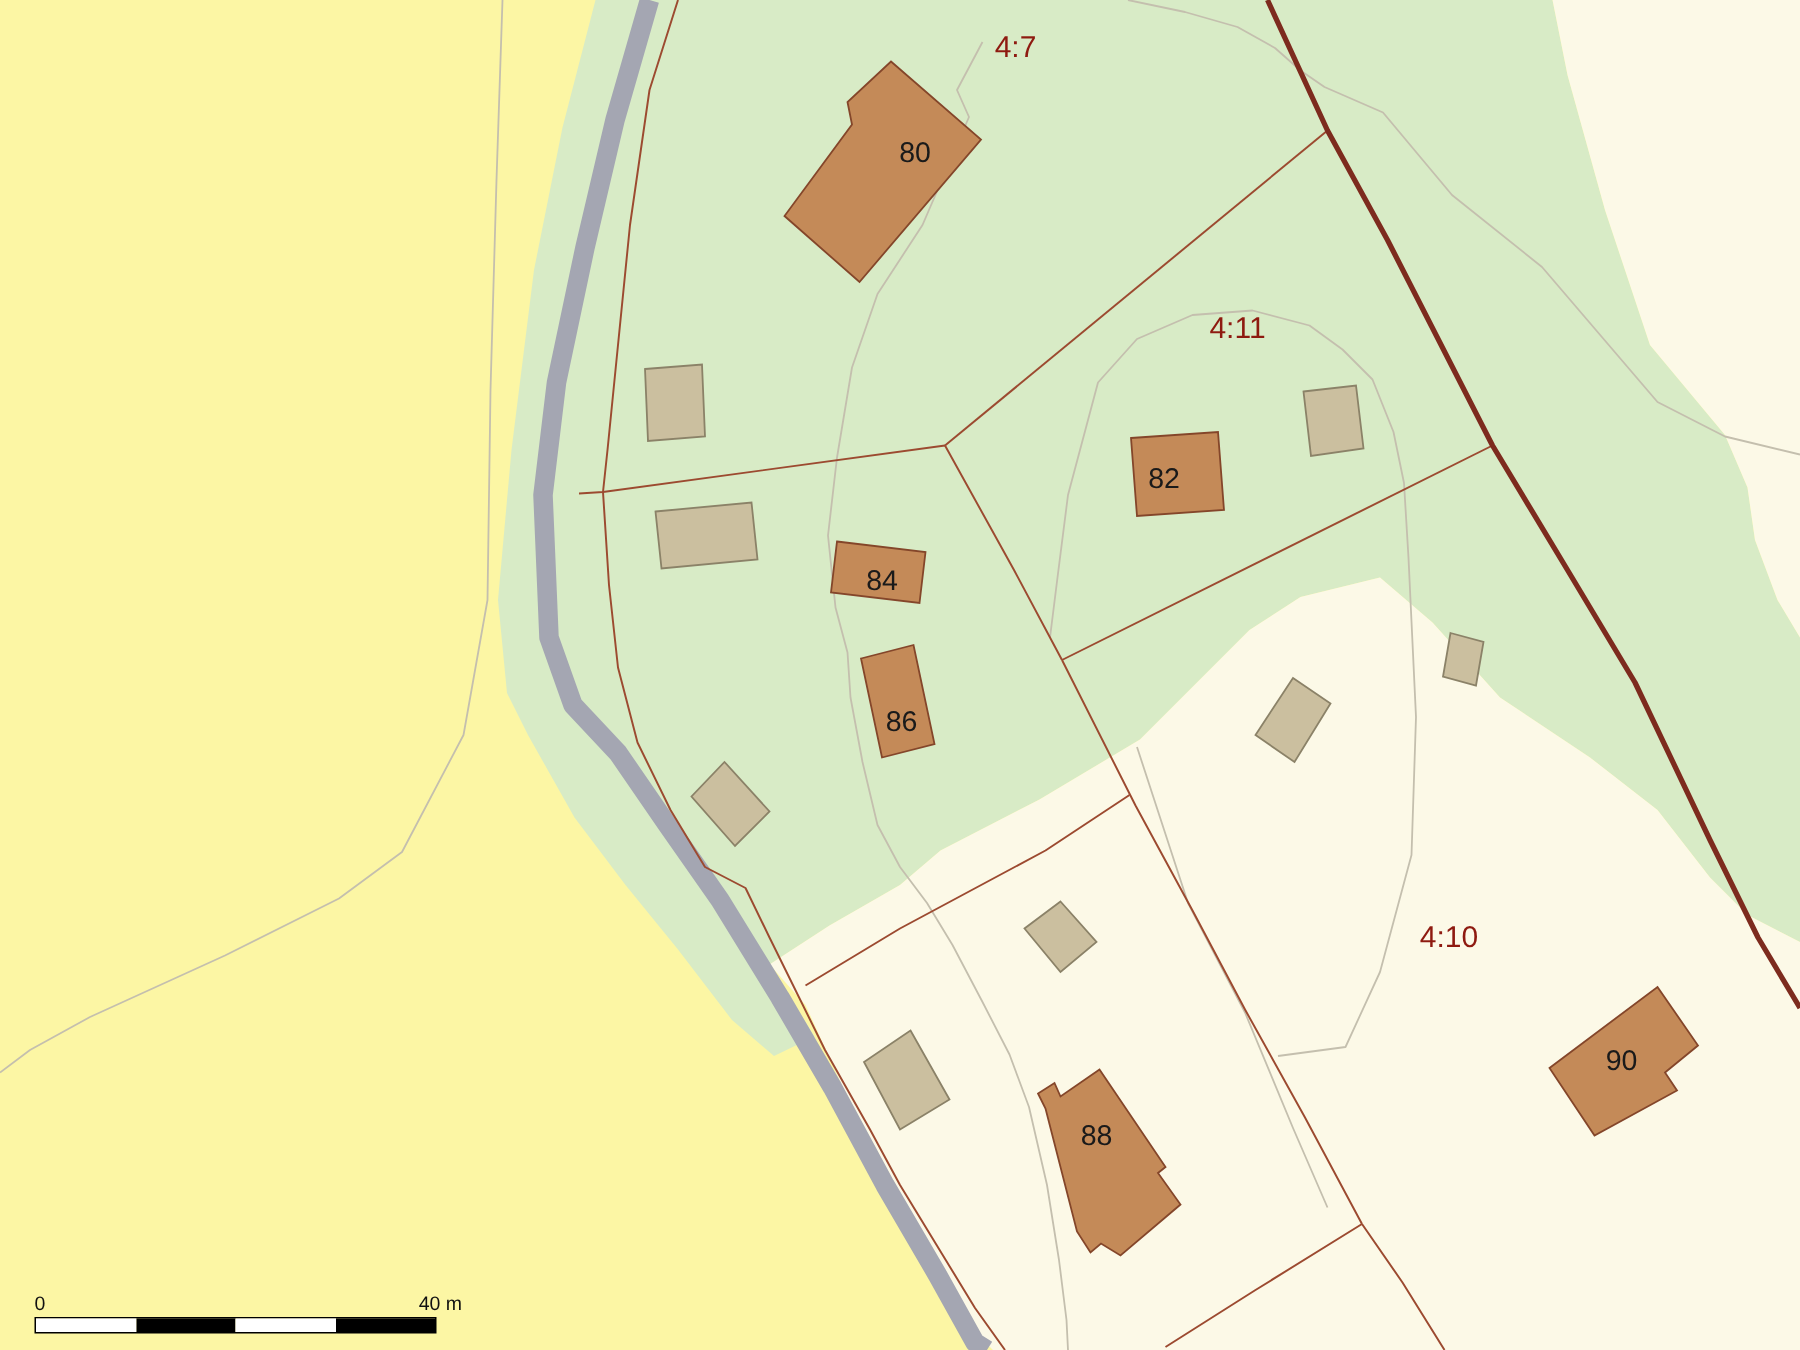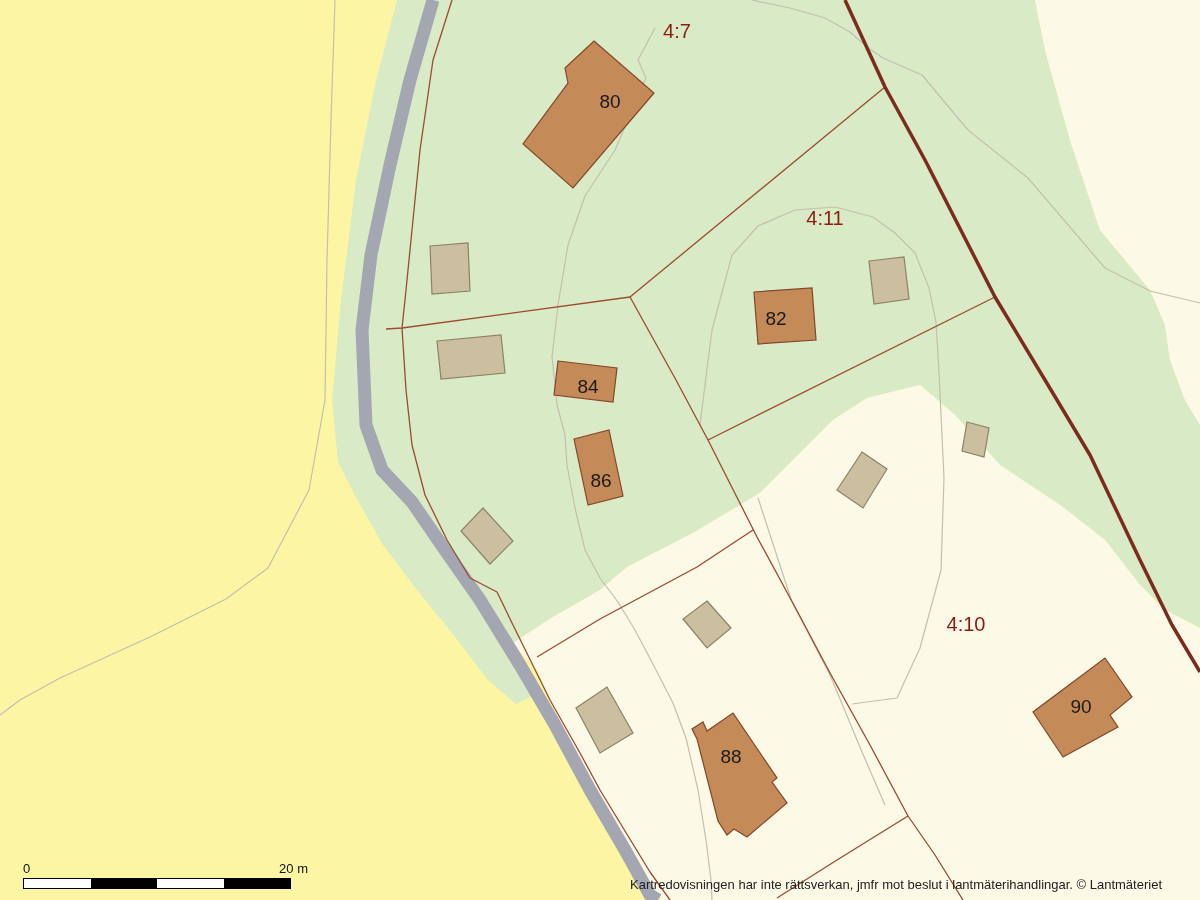--- a/index.html
+++ b/index.html
@@ -73,24 +73,23 @@
         <text x="1081" y="713" text-anchor="middle" font-size="19" fill="#1A1A1A">90</text>
         <text x="677" y="38" text-anchor="middle" font-size="20" fill="#8E1A10">4:7</text>
         <text x="825" y="225" text-anchor="middle" font-size="20" fill="#8E1A10">4:11</text>
         <text x="966" y="631" text-anchor="middle" font-size="20" fill="#8E1A10">4:10</text>
       </g>
   </svg>
 
   <div class="scale-bar">
     <div class="scale-labels">
       <span class="scale-label-start">0</span>
-      <span class="scale-label-end">20 m</span>
+      <span class="scale-label-end">40 m</span>
     </div>
     <div class="scale-strip" id="scale-strip">
         <div class="scale-seg" style="background: rgb(255, 255, 255);"></div>
         <div class="scale-seg" style="background: rgb(0, 0, 0);"></div>
         <div class="scale-seg" style="background: rgb(255, 255, 255);"></div>
         <div class="scale-seg" style="background: rgb(0, 0, 0);"></div>
       </div>
   </div>
 
-  <div class="disclaimer">Kartredovisningen har inte rättsverkan, jmfr mot beslut i lantmäterihandlingar. © Lantmäteriet</div>
 </div>
 
 </body></html>

